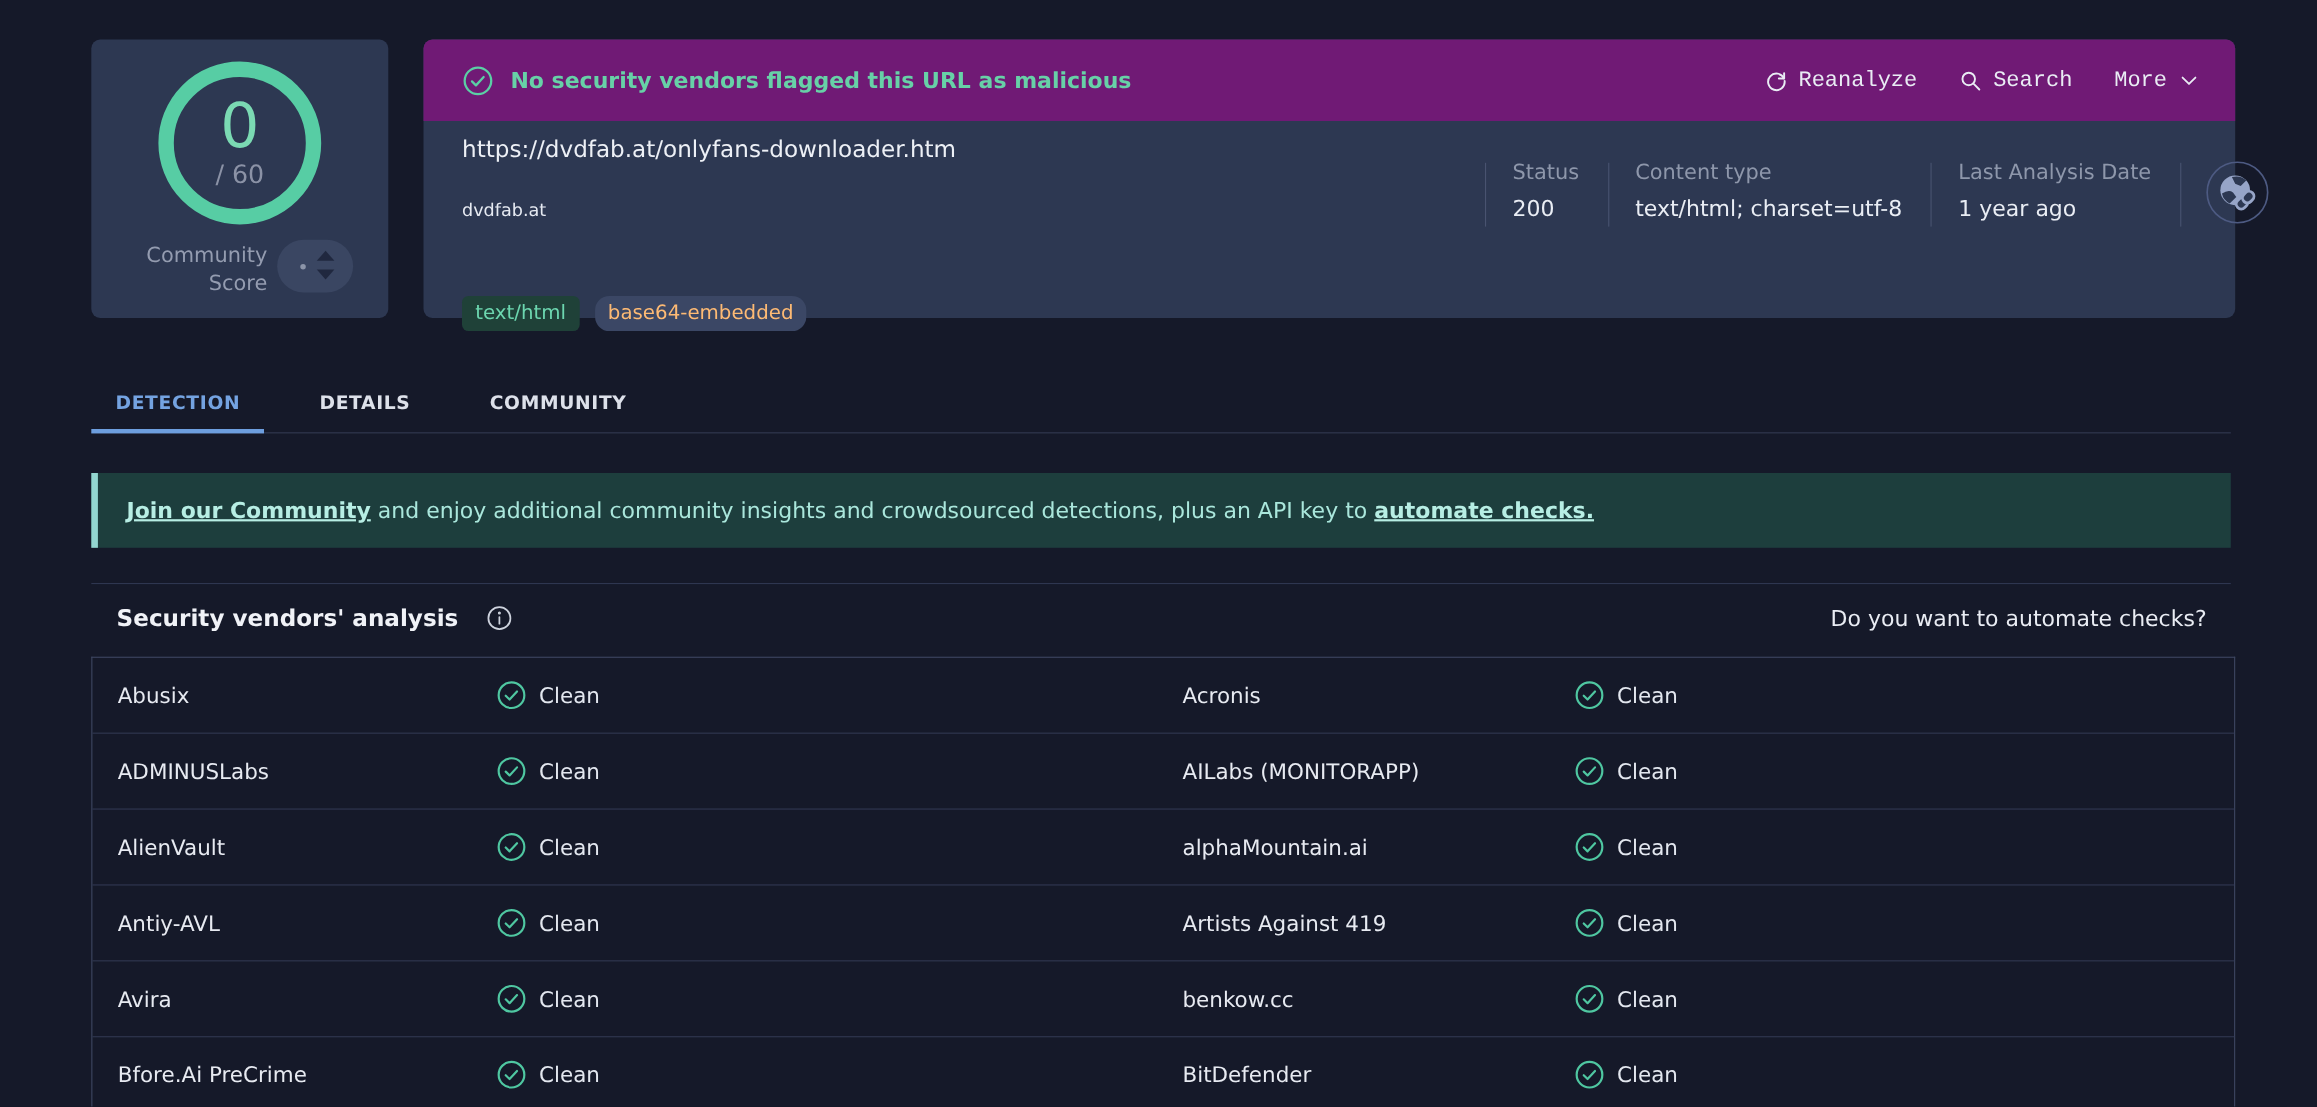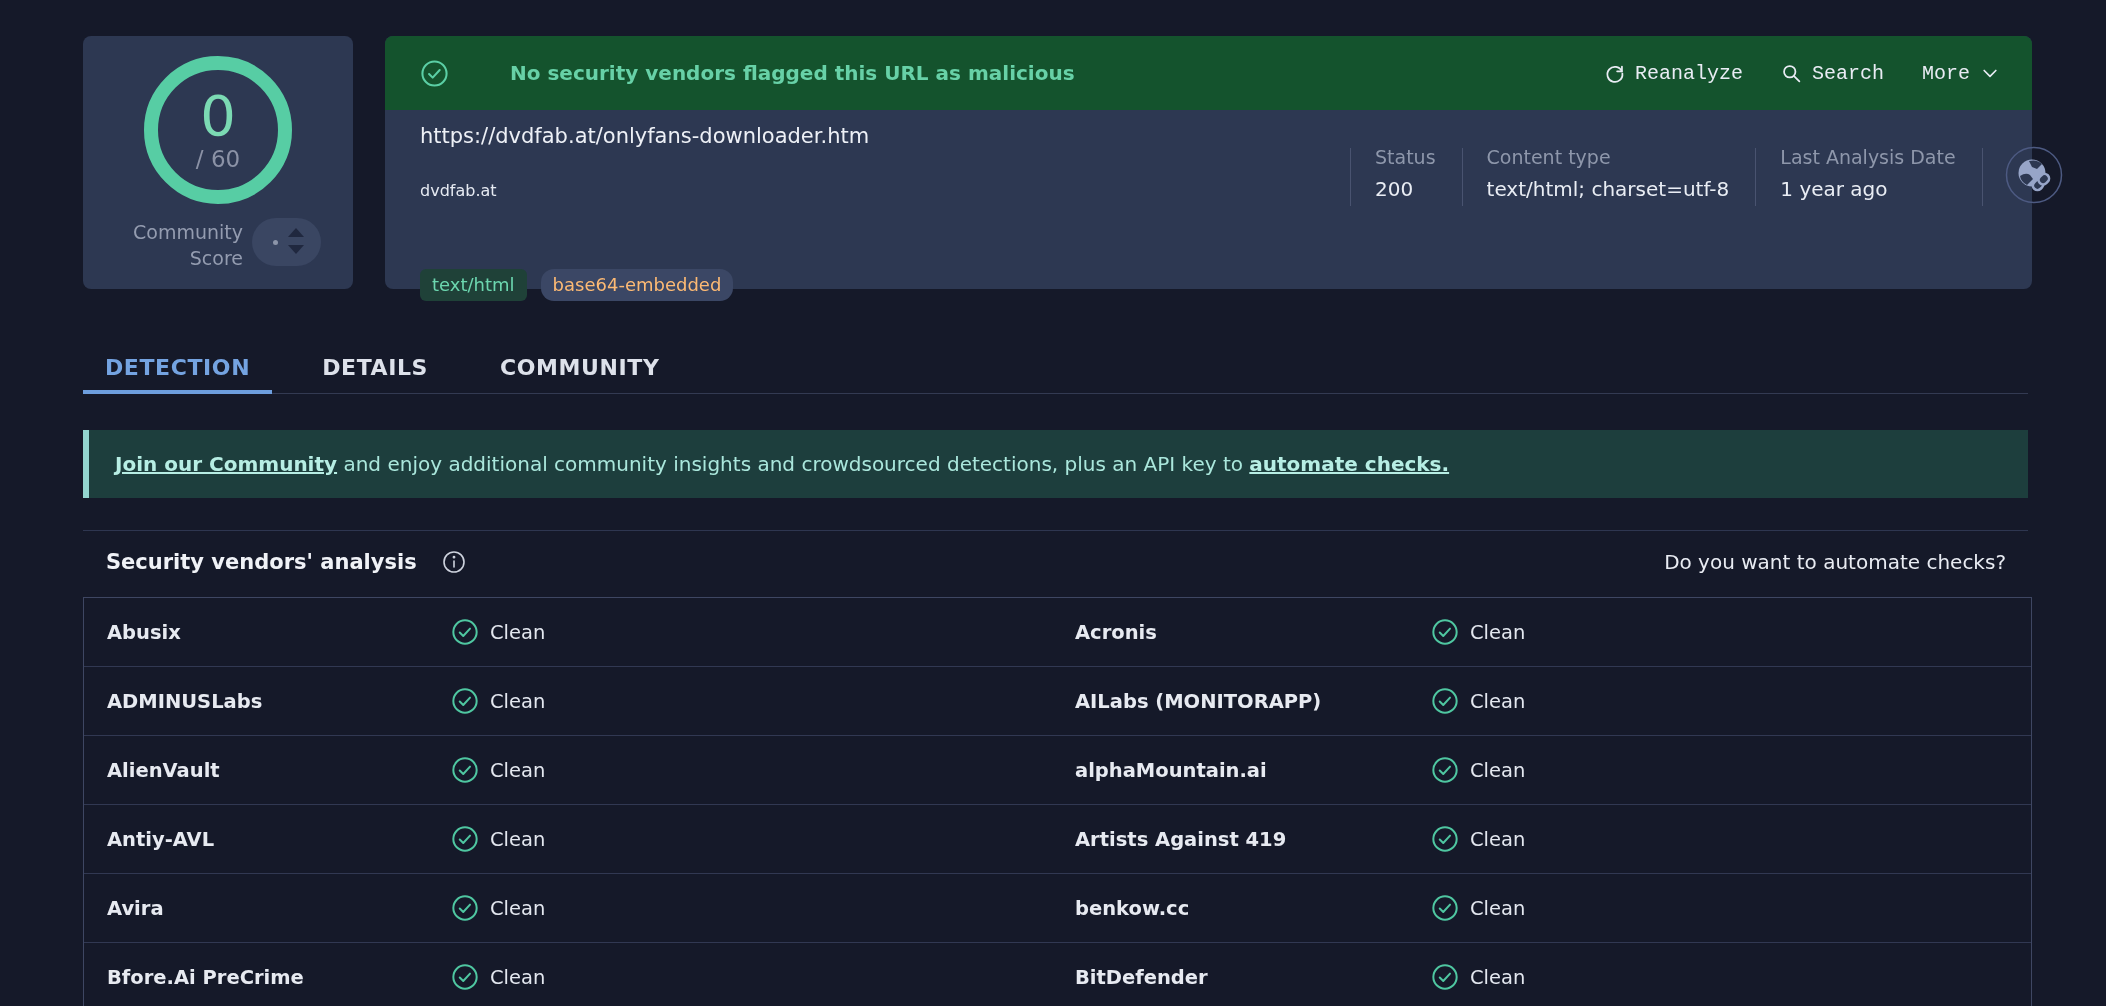--- a/index.html
+++ b/index.html
@@ -21,22 +21,22 @@
     background:#3a4662; border-radius:24px; cursor:pointer; }
   .vote-dot { position:absolute; left:21px; top:22px; width:5px; height:5px;
     border-radius:50%; background:#8c95a9; }
   .tri { width:0; height:0; border-left:8px solid transparent; border-right:8px solid transparent; }
   .tri-up { border-bottom:9px solid #20283f; position:absolute; left:36px; top:10px; }
   .tri-down { border-top:9px solid #20283f; position:absolute; left:36px; top:27px; }
 
   
   .header-card { position:absolute; left:385px; top:36px; width:1647px; height:253px;
     background:#2d3852; border-radius:8px; }
-  .verdict-banner { height:74px; background:#14532d; border-radius:8px 8px 0 0;
-    display:flex; align-items:center; padding:0 32px 0 35px;gap:46px; }
+  .verdict-banner { height:74px; background:#701a75; border-radius:8px 8px 0 0;
+    display:flex; align-items:center; padding:0 32px 0 35px; }
   .verdict-text { margin-left:15px; font-size:20px; font-weight:bold; color:#67d1a7; }
   .banner-actions { margin-left:auto; display:flex; align-items:center; gap:38px; }
   .action-btn { display:flex; align-items:center; gap:10px; color:#e9ecf4; font-size:20px;
     cursor:pointer; background:none; border:none; font-family:Liberation Mono, monospace; }
 
   .url-line { position:absolute; left:35px; top:88px; font-size:21px; color:#edf0f6; }
   .domain-line { position:absolute; left:35px; top:145px; font-size:16px; color:#e6eaf2; }
   .tag-row { position:absolute; left:35px; top:193px; display:flex; gap:14px;margin-top:40px; }
   .tag { font-size:18px; padding:5px 12px 6px; border-radius:6px; }
   .tag-green { background:#1f4138; color:#6cd6af; }
@@ -46,21 +46,21 @@
   .meta-divider { width:1px; height:58px; background:#495370; margin-top:2px; }
   .meta-item { padding:0 26px 0 24px; }
   .meta-label { font-size:19px; color:#8e97ab; margin-bottom:9px; white-space:nowrap; }
   .meta-value { font-size:20px; color:#e9edf4; white-space:nowrap; }
   .globe-badge { margin-left:22px; margin-top:0px; cursor:pointer; }
 
   
   .tabs { position:absolute; left:83px; top:341px; width:1945px; height:53px;
     display:flex; gap:28px; border-bottom:1px solid #333a52; }
   .tab { position:relative; padding:0 22px; display:flex; align-items:center;
-    font-size:22px; font-weight:bold; letter-spacing:.6px; color:#dde1ea; cursor:pointer; }
+    font-size:17px; font-weight:bold; letter-spacing:.6px; color:#dde1ea; cursor:pointer; }
   .tab.active { color:#74a3e1; }
   .tab.active::after { content:""; position:absolute; left:0; right:0; bottom:-1px;
     height:4px; background:#6d9ede; }
 
   
   .community-banner { position:absolute; left:83px; top:430px; width:1945px; height:68px;
     background:#1d3e3d; border-left:6px solid #93d6d0; display:flex; align-items:center;
     padding-left:26px; font-size:20px; color:#aae7dc; }
   .community-banner a { color:#b7eee4; font-weight:bold; text-decoration:underline; cursor:pointer; }
 
@@ -70,21 +70,21 @@
     display:flex; align-items:center; justify-content:space-between; }
   .section-title-wrap { display:flex; align-items:center; gap:25px; padding-left:23px; }
   .section-title { font-size:21px; font-weight:bold; color:#f0f2f7; }
   .automate-prompt { font-size:20px; color:#e9ecf3; padding-right:22px; }
 
   
   .vendor-table { position:absolute; left:83px; top:597px; width:1949px;
     border:1px solid #3e4662; border-bottom:none; }
   .vendor-row { height:69px; display:grid; grid-template-columns:344px 624px 356px 1fr;
     align-items:center; padding-left:23px; border-bottom:1px solid #313852; }
-  .vendor-name { font-size:19.5px; color:#e7eaf1;font-weight:bold; }
+  .vendor-name { font-size:19.5px; color:#e7eaf1; }
   .verdict-cell { display:flex; align-items:center; gap:11px; font-size:19.5px; color:#e3e7ef; }
 
   svg { display:block; }
 </style>
 </head>
 <body>
 
 <div id="app">
 
   <div class="score-card">

